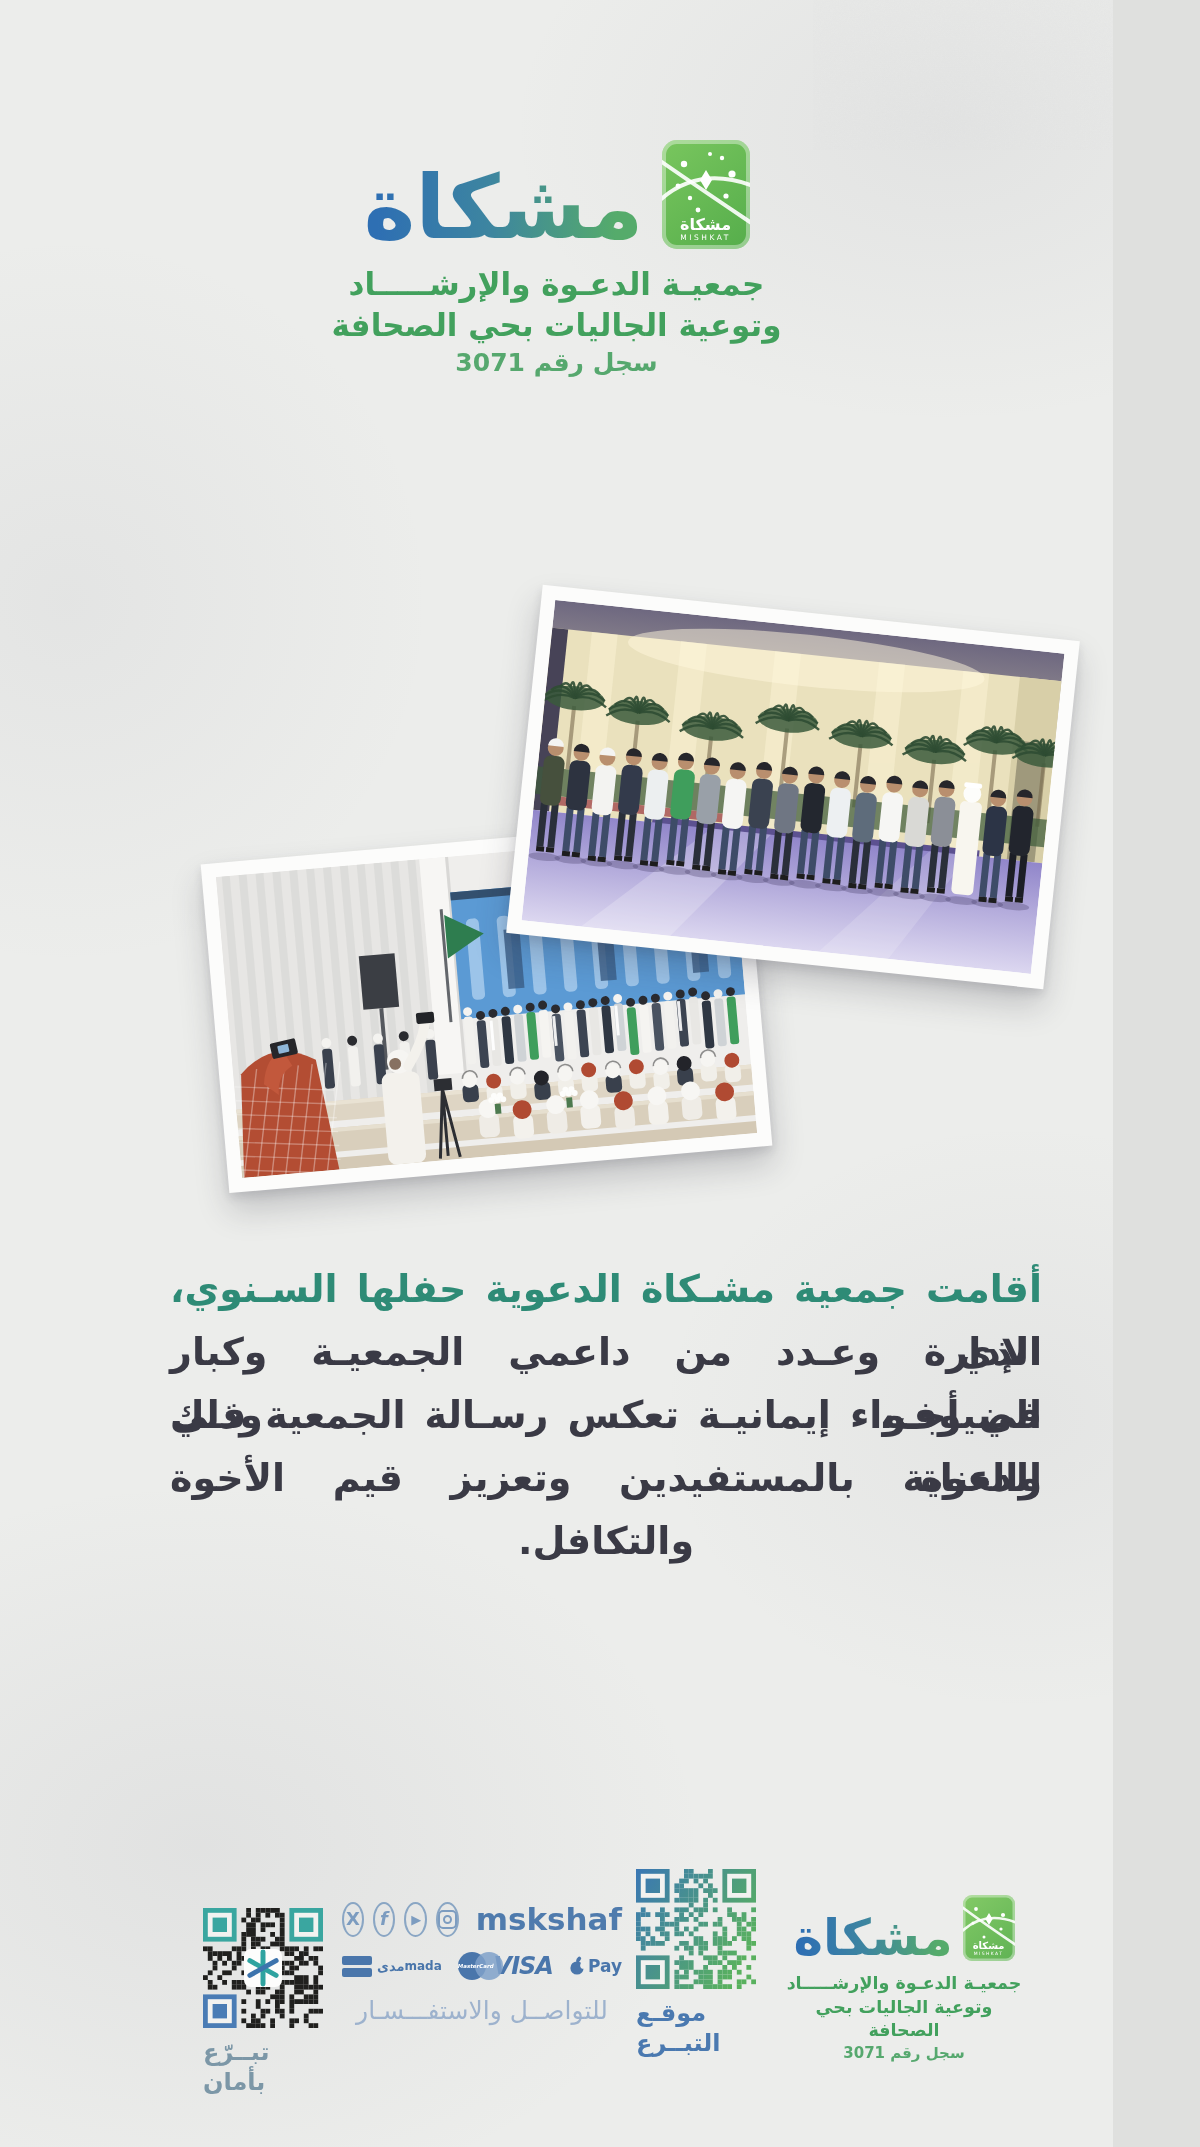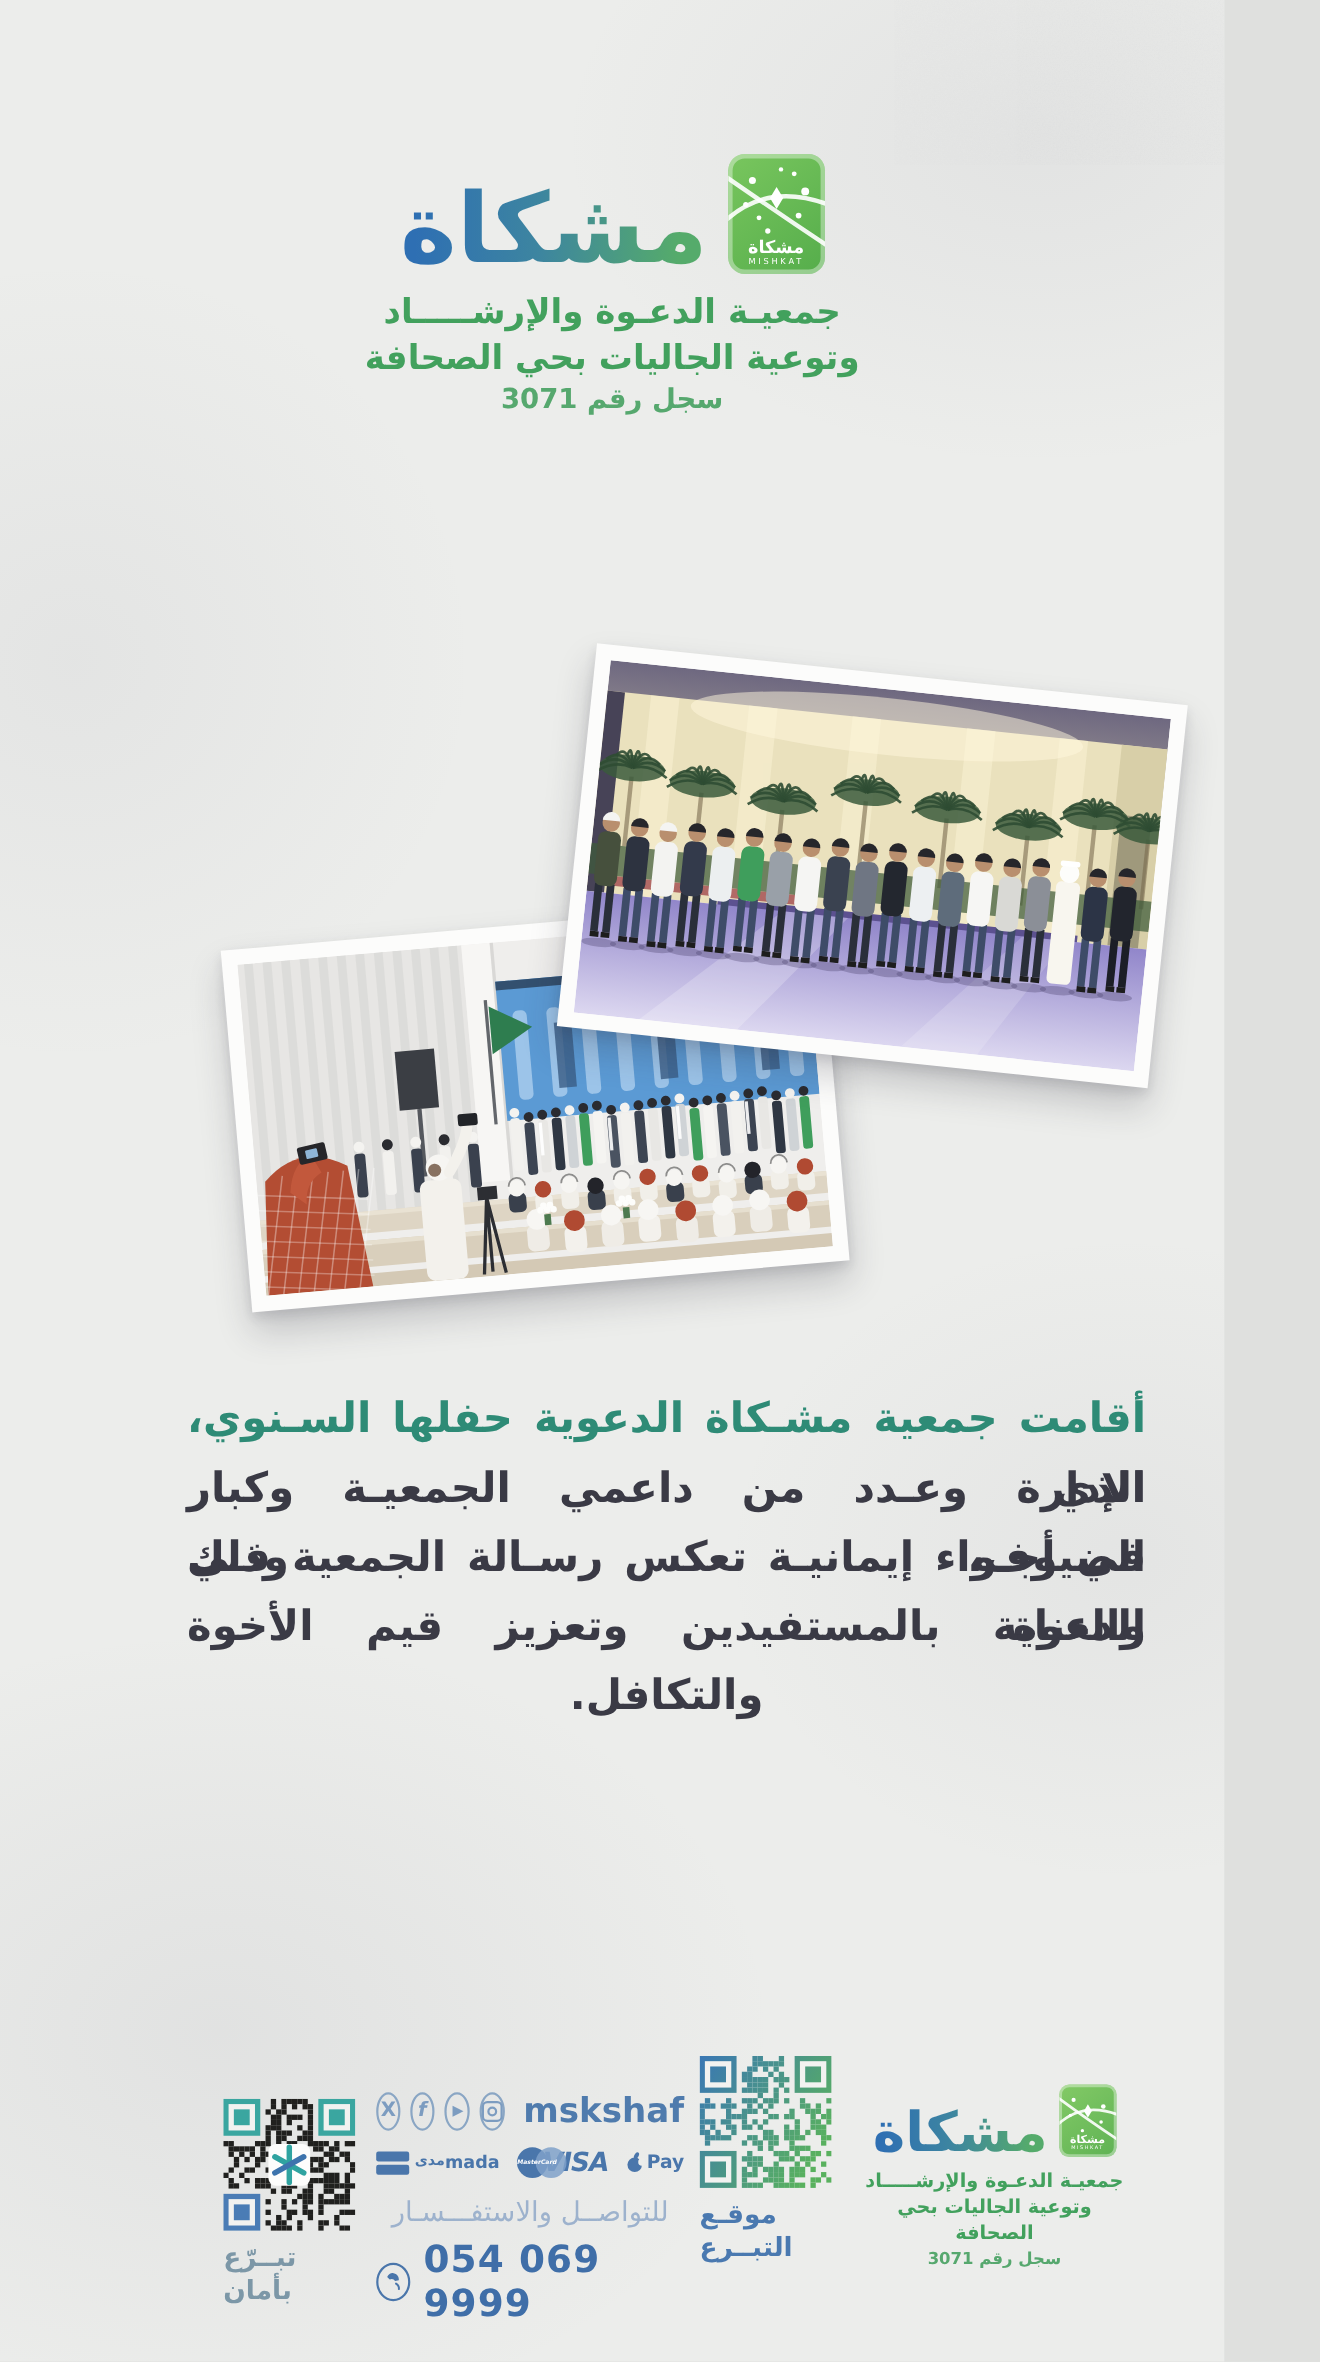--- a/index.html
+++ b/index.html
@@ -61,21 +61,21 @@
   .ig-glyph{width:15px;height:15px;border:2.2px solid #7c9cc0;border-radius:5px;
             display:flex;align-items:center;justify-content:center;}
   .ig-glyph i{display:block;width:5px;height:5px;border:2px solid #7c9cc0;border-radius:50%;}
   .handle{font-size:31px;font-weight:bold;color:#4f7bad;margin-left:8px;}
   .pay-row{display:flex;direction:ltr;align-items:center;gap:16px;margin-top:15px;color:#4a76ab;}
   .mada{display:flex;direction:ltr;align-items:center;gap:5px;}
   .mada .bars{display:flex;flex-direction:column;gap:3px;}
   .mada .bars i{display:block;width:30px;height:9px;background:#4a76ab;border-radius:2px;}
   .mada .txt{display:flex;flex-direction:row;line-height:1;text-align:right;}
   .mada .ar{font-size:13px;font-weight:bold;}
-  .mada .en{font-size:16px;font-weight:bold;}
+  .mada .en{font-size:12px;font-weight:bold;}
   .mc{position:relative;width:45px;height:28px;}
   .mc i{position:absolute;top:0;width:28px;height:28px;border-radius:50%;}
   .mc i.l{left:0;background:#4a76ab;}
   .mc i.r{left:17px;background:#7fa1c9;opacity:.85;}
   .mc b{position:absolute;left:0;right:0;top:11px;color:#fff;font-size:5.5px;text-align:center;font-style:italic;}
   .visa{font-size:24px;font-weight:900;font-style:italic;letter-spacing:-1px;}
   .apay{display:flex;direction:ltr;align-items:center;gap:2px;}
   .apay span{font-size:17px;font-weight:bold;}
   .contact{margin-top:16px;text-align:center;font-weight:normal;font-size:25px;color:#9db2cd;}
   .phone-row{display:flex;direction:ltr;align-items:center;justify-content:center;gap:12px;margin-top:9px;}
@@ -889,29 +889,20 @@
       <div class="apay">
         <svg width="17" height="20" viewBox="0 0 17 20">
           <circle cx="8" cy="12" r="6.6" fill="#4a76ab"></circle>
           <circle cx="14.6" cy="9.4" r="3.4" fill="#ecedeb"></circle>
           <ellipse cx="9.6" cy="3.6" rx="1.9" ry="3.2" fill="#4a76ab" transform="rotate(32 9.6 3.6)"></ellipse>
         </svg>
         <span>Pay</span>
       </div>
     </div>
     <div class="contact">للتواصــل والاستفـــسـار</div>
-    <div class="phone-row">
-      <div class="phone-ic">
-        <svg width="19" height="19" viewBox="0 0 19 19">
-          <path d="M4.2 3.2 C8 1 11 2.4 12.6 4.6 L10.4 7.4 C8.4 6.6 6.6 7.4 5.8 9.4 L2.6 9.2 C2 6.6 2.6 4.4 4.2 3.2 Z" fill="#4a76ab" transform="rotate(40 9 9)"></path>
-          <path d="M12 11 Q15 12.6 14.6 16" stroke="#4a76ab" stroke-width="1.8" fill="none" stroke-linecap="round"></path>
-        </svg>
-      </div>
-      <bdi class="phone-num" dir="ltr">054 069 9999</bdi>
-    </div>
   </div>
 
   <div class="f-qr2">
     <div class="qr-box">
       <svg id="qr2" viewBox="0 0 100 100">
         <defs>
           <linearGradient id="qg" gradientUnits="userSpaceOnUse" x1="0" y1="0" x2="100" y2="60">
             <stop offset="0" stop-color="#3a77b4"></stop>
               <stop offset="1" stop-color="#59b15e"></stop>
           </linearGradient>

